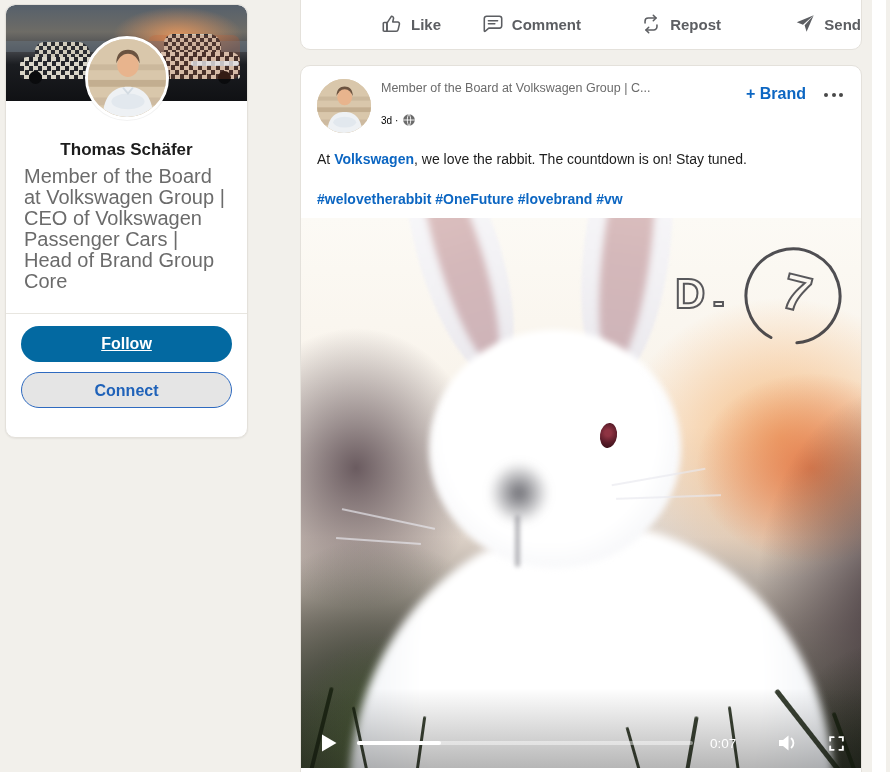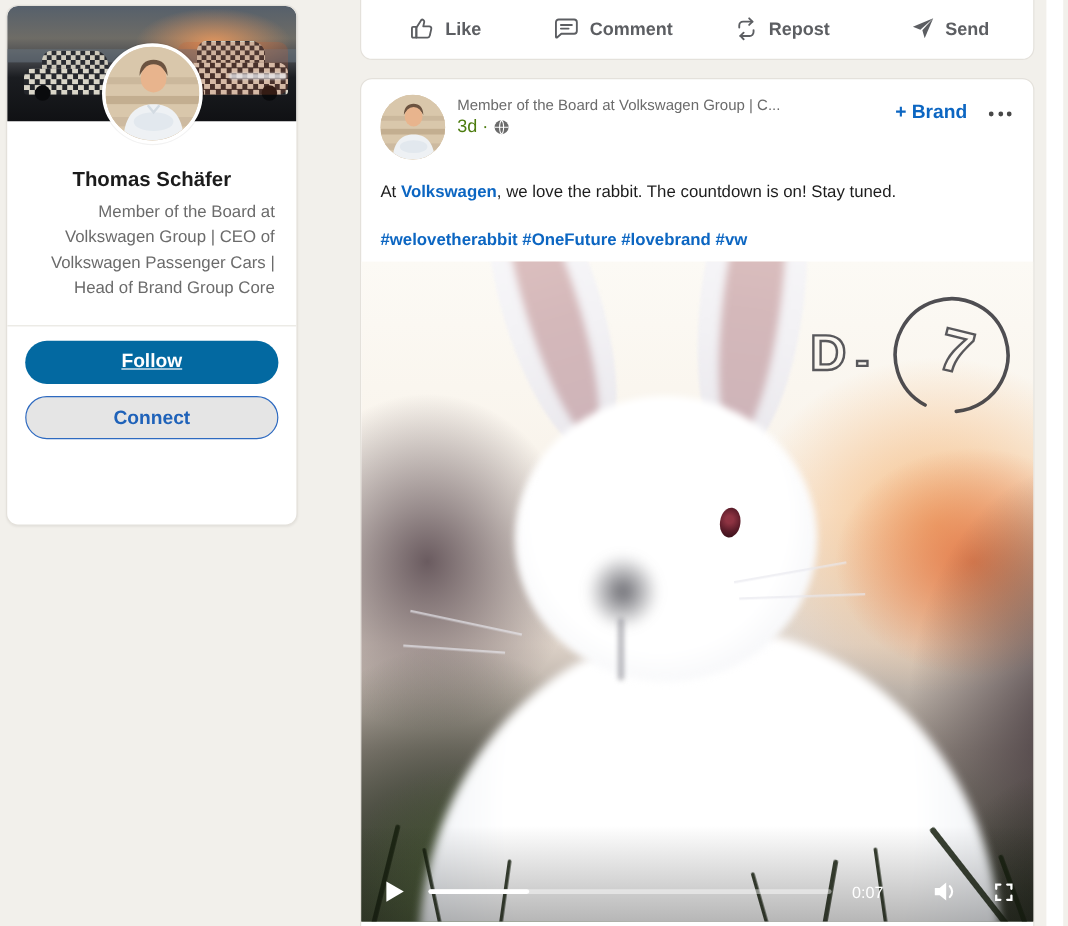--- a/index.html
+++ b/index.html
@@ -30,45 +30,45 @@
   .car .cbody::before{left:10%;}
   .car .cbody::after{right:10%;}
   .car .tint{position:absolute;inset:0;background:rgba(205,92,44,.22);border-radius:8px;}
   .car1{left:14px;top:38px;width:88px;height:36px;}
   .car2{left:142px;top:30px;width:92px;height:44px;}
   .bnr-caption{position:absolute;right:8px;top:56px;width:48px;height:5px;border-radius:2px;background:rgba(230,231,236,.8);filter:blur(.7px);}
 
   .p-avatar{position:absolute;left:50%;top:31px;transform:translateX(-50%);width:78px;height:78px;border-radius:50%;
     border:3px solid #fff;overflow:hidden;background:#d8c6ab;box-shadow:0 0 0 1px rgba(0,0,0,.05);}
   .p-name{margin-top:39px;text-align:center;font-size:17px;font-weight:bold;color:#1b1b1b;}
-  .p-bio{margin-top:6px;padding:0 18px;text-align:right;font-size:14px;line-height:21px;color:#6b6b6b;}
+  .p-bio{margin-top:6px;padding:0 18px;text-align:left;font-size:20px;line-height:21px;color:#6b6b6b;}
   .p-divider{margin-top:21px;height:1px;background:#e8e6e0;}
   .p-followers{display:flex;justify-content:space-between;align-items:center;padding:12px 18px 4px 18px;font-size:13.5px;}
   .p-followers .lbl{color:#6b6b6b;}
   .p-followers .val{color:#4a4a4a;font-weight:bold;}
   .p-btn{display:block;width:211px;margin:12px auto 0;height:36px;border-radius:18px;font-size:16px;font-weight:bold;
     font-family:"Liberation Sans",sans-serif;cursor:pointer;line-height:34px;text-align:center;box-sizing:border-box;}
   .p-btn.primary{background:#0369a1;color:#fff;border:none;text-decoration:underline;}
   .p-btn.secondary{background:#e5e5e5;color:#1f62b9;border:1.5px solid #2e6ac0;margin-top:10px;}
 
   
   .action-card{position:absolute;left:300px;top:-12px;width:562px;height:62px;border-radius:10px;display:flex;align-items:flex-end;}
   .action-row{display:flex;width:100%;height:50px;}
-  .action-item{flex:1;display:flex;align-items:center;justify-content:center;gap:8px;color:#5c5e62;font-size:15px;font-weight:bold;cursor:pointer;}
+  .action-item{flex:1;display:flex;align-items:center;justify-content:flex-end;gap:8px;color:#5c5e62;font-size:15px;font-weight:bold;cursor:pointer;}
   .action-item svg{display:block;}
 
   
   .post-card{position:absolute;left:300px;top:65px;width:562px;height:720px;border-radius:10px;overflow:hidden;}
   .post-header{display:flex;padding:13px 16px 0 16px;}
   .post-avatar{width:54px;height:54px;border-radius:50%;overflow:hidden;flex:0 0 54px;background:#d8c6ab;cursor:pointer;}
   .post-meta{margin-left:10px;min-width:0;}
   .pm-name{font-size:14.5px;color:#1b1b1b;font-weight:bold;cursor:pointer;}
   .pm-degree{font-weight:normal;color:#6b6b6b;font-size:14px;}
   .pm-headline{margin-top:2px;font-size:12.5px;color:#6b6b6b;white-space:nowrap;}
-  .pm-time{margin-top:2px;font-size:15px;color:#4d7c0f;display:flex;align-items:center;gap:4px;}
+  .pm-time{margin-top:18px;font-size:10px;color:#000000;display:flex;align-items:center;gap:4px;}
   .post-header-right{margin-left:auto;display:flex;align-items:flex-start;gap:16px;padding-top:6px;}
   .follow-link{color:#0c66c2;font-size:16px;font-weight:bold;cursor:pointer;white-space:nowrap;}
   .overflow-dots{display:flex;gap:3.5px;padding:8px 2px;cursor:pointer;}
   .overflow-dots i{width:4px;height:4px;border-radius:50%;background:#484848;}
   .post-text{margin-top:16px;padding:0 16px;font-size:14px;line-height:20px;color:#1d1d1d;}
   .inline-link{color:#0c66c2;font-weight:bold;cursor:pointer;}
   .post-hashtags{margin-top:22px;padding:0 16px;font-size:14px;font-weight:bold;color:#0c66c2;cursor:pointer;}
 
   
   .video{position:relative;margin-top:11px;width:562px;height:550px;overflow:hidden;cursor:pointer;

